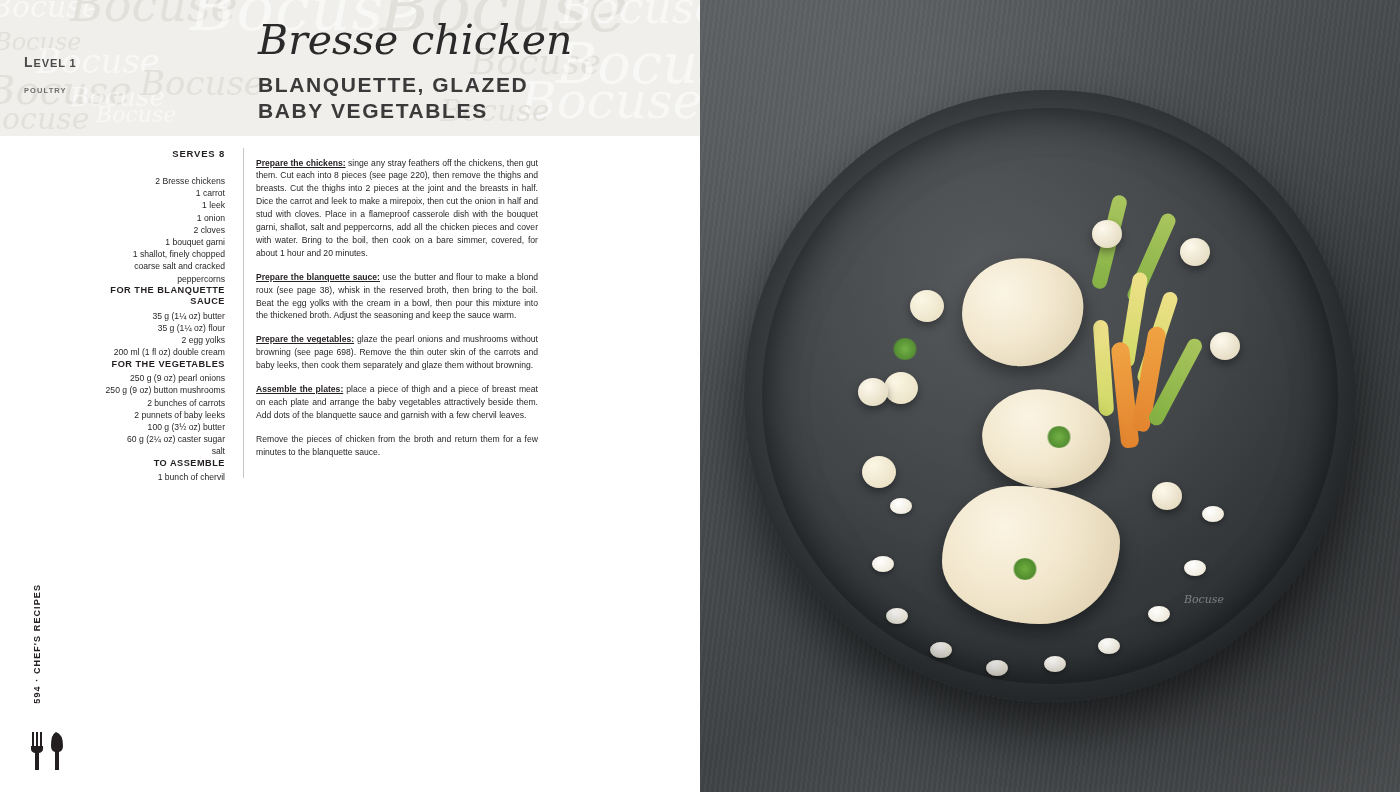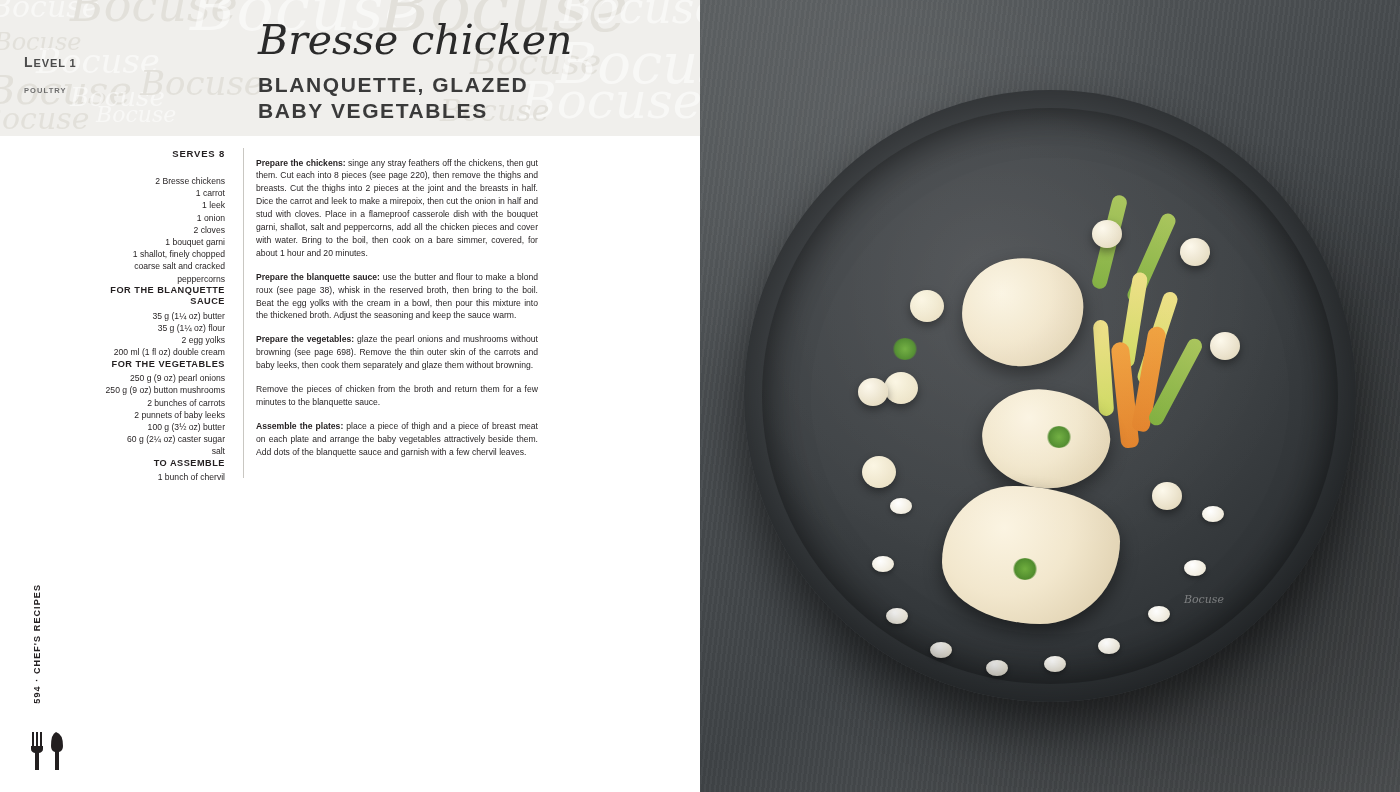--- a/index.html
+++ b/index.html
@@ -75,21 +75,21 @@
   .method{
     position:absolute;left:256px;top:148px;width:282px;
   }
   .meta{
     font-size:8.4px;font-weight:700;letter-spacing:.25px;color:#231f20;
     text-transform:uppercase;margin-bottom:16px;
   }
   .para{
     font-size:8.6px;line-height:1.5;color:#231f20;text-align:justify;margin-bottom:11px;
   }
-  .para b{font-weight:700;}
+  .para b{font-weight:700;text-decoration:underline;}
 
   
   .folio{
     position:absolute;left:32px;bottom:88px;
     font-size:9px;font-weight:700;letter-spacing:1.1px;color:#231f20;
     writing-mode:vertical-rl;transform:rotate(180deg);
     text-transform:uppercase;
   }
   .cutlery{position:absolute;left:26px;bottom:18px;width:48px;height:46px;}
 
@@ -240,22 +240,22 @@
       </div>
     </div>
 
     <div class="rule"></div>
 
     <div class="method">
 
       <p class="para"><b>Prepare the chickens:</b><span> singe any stray feathers off the chickens, then gut them. Cut each into 8 pieces (see page 220), then remove the thighs and breasts. Cut the thighs into 2 pieces at the joint and the breasts in half. Dice the carrot and leek to make a mirepoix, then cut the onion in half and stud with cloves. Place in a flameproof casserole dish with the bouquet garni, shallot, salt and peppercorns, add all the chicken pieces and cover with water. Bring to the boil, then cook on a bare simmer, covered, for about 1 hour and 20 minutes.</span></p>
       <p class="para"><b>Prepare the blanquette sauce:</b><span> use the butter and flour to make a blond roux (see page 38), whisk in the reserved broth, then bring to the boil. Beat the egg yolks with the cream in a bowl, then pour this mixture into the thickened broth. Adjust the seasoning and keep the sauce warm.</span></p>
       <p class="para"><b>Prepare the vegetables:</b><span> glaze the pearl onions and mushrooms without browning (see page 698). Remove the thin outer skin of the carrots and baby leeks, then cook them separately and glaze them without browning.</span></p>
+      <p class="para"><b>Assemble the plates:</b><span> place a piece of thigh and a piece of breast meat on each plate and arrange the baby vegetables attractively beside them. Add dots of the blanquette sauce and garnish with a few chervil leaves.</span></p>
       <p class="para"><span>Remove the pieces of chicken from the broth and return them for a few minutes to the blanquette sauce.</span></p>
-      <p class="para"><b>Assemble the plates:</b><span> place a piece of thigh and a piece of breast meat on each plate and arrange the baby vegetables attractively beside them. Add dots of the blanquette sauce and garnish with a few chervil leaves.</span></p>
     </div>
 
     <div class="folio">594 · CHEF'S RECIPES</div>
 
     <svg class="cutlery" viewBox="0 0 48 46">
       <g fill="#231f20">
         <rect x="6" y="4" width="2" height="16"></rect>
           <rect x="10" y="4" width="2" height="16"></rect>
           <rect x="14" y="4" width="2" height="16"></rect>
         <path d="M5 18 h12 v3 q0 3 -4 4 v17 h-4 v-17 q-4 -1 -4 -4 z"></path>

